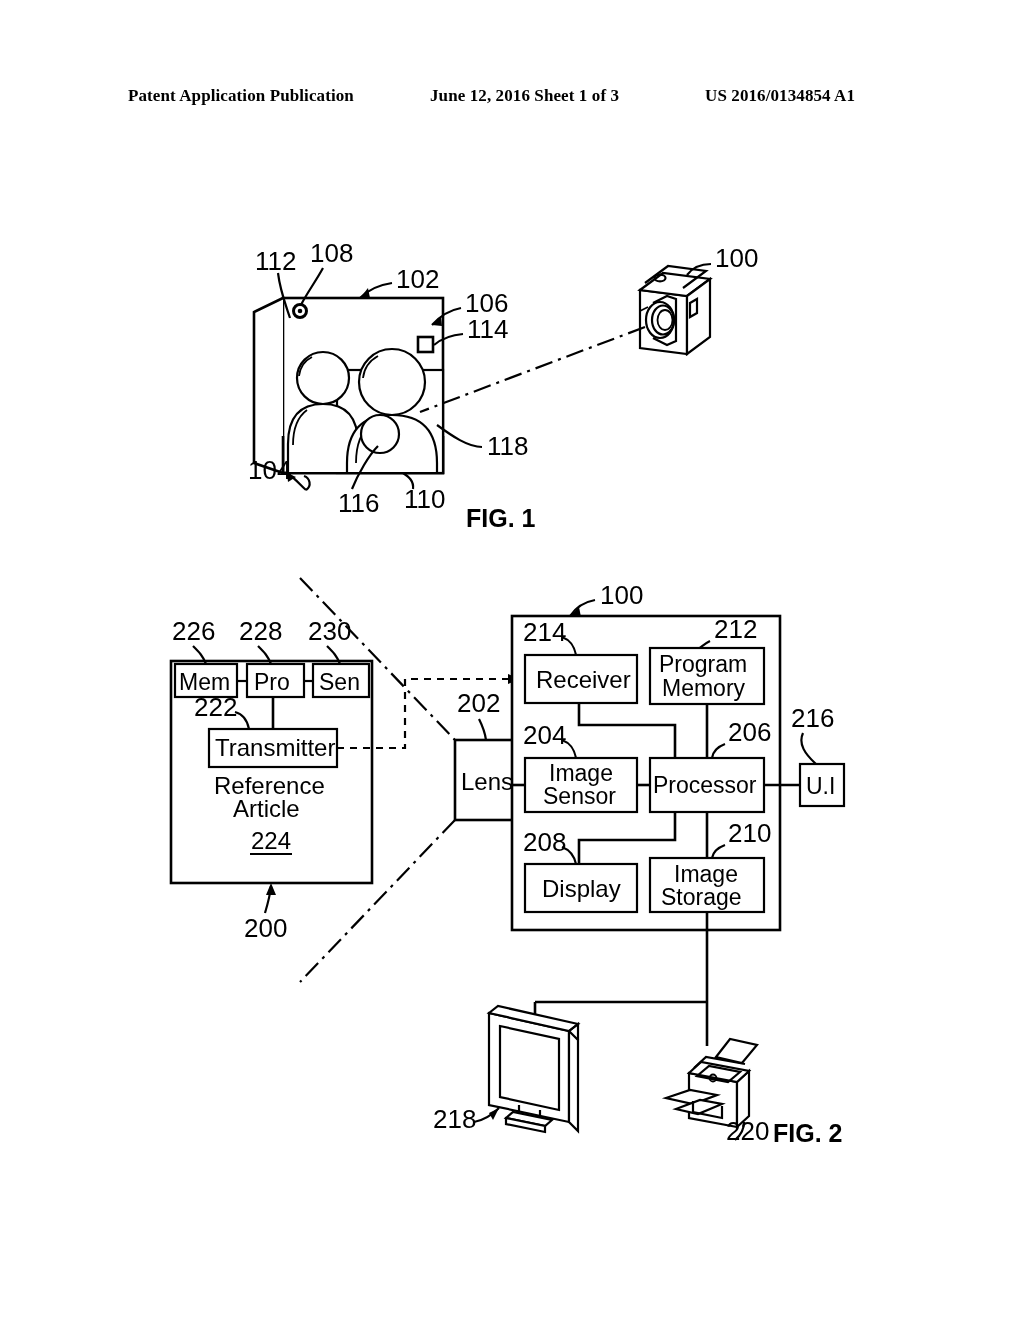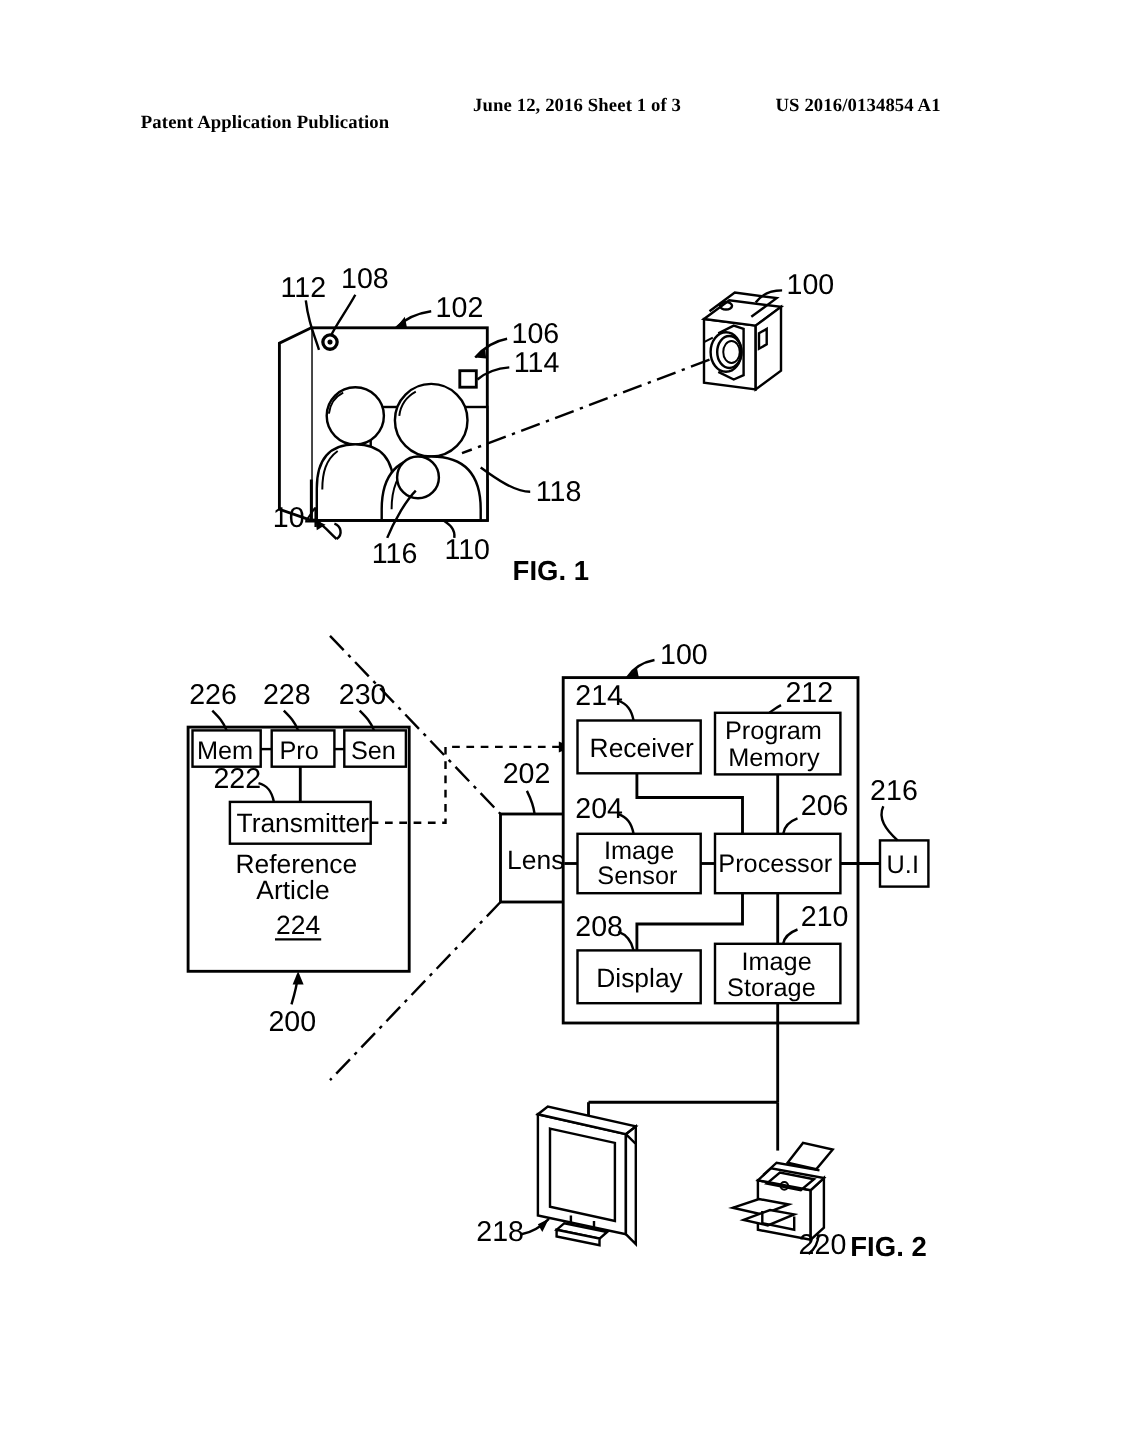--- a/index.html
+++ b/index.html
@@ -11,21 +11,21 @@
     overflow:hidden;
   }
   #page{position:relative;width:1024px;height:1320px;background:#fff;}
 
   
   .hdr{
     position:absolute;top:86px;left:0;width:1024px;
     font-family:"Liberation Serif", serif;
     font-weight:bold;font-size:17px;letter-spacing:.1px;
   }
-  .hdr .h-left{position:absolute;left:128px;top:15px;white-space:nowrap;}
+  .hdr .h-left{position:absolute;left:128px;top:0;white-space:nowrap;}
   .hdr .h-mid{position:absolute;left:430px;top:0;white-space:nowrap;}
   .hdr .h-right{position:absolute;left:705px;top:0;white-space:nowrap;font-family:Liberation Serif, serif;}
 
   
   svg#art{position:absolute;left:0;top:0;width:1024px;height:1320px;}
   svg#art text{font-family:"Liberation Sans", sans-serif;fill:#000;}
   .ref{font-size:26px;}
   .figlbl{font-family:"Liberation Sans", sans-serif;font-weight:bold;font-size:25px;}
   .blk{font-size:24px;}
   .blksm{font-size:23px;}

